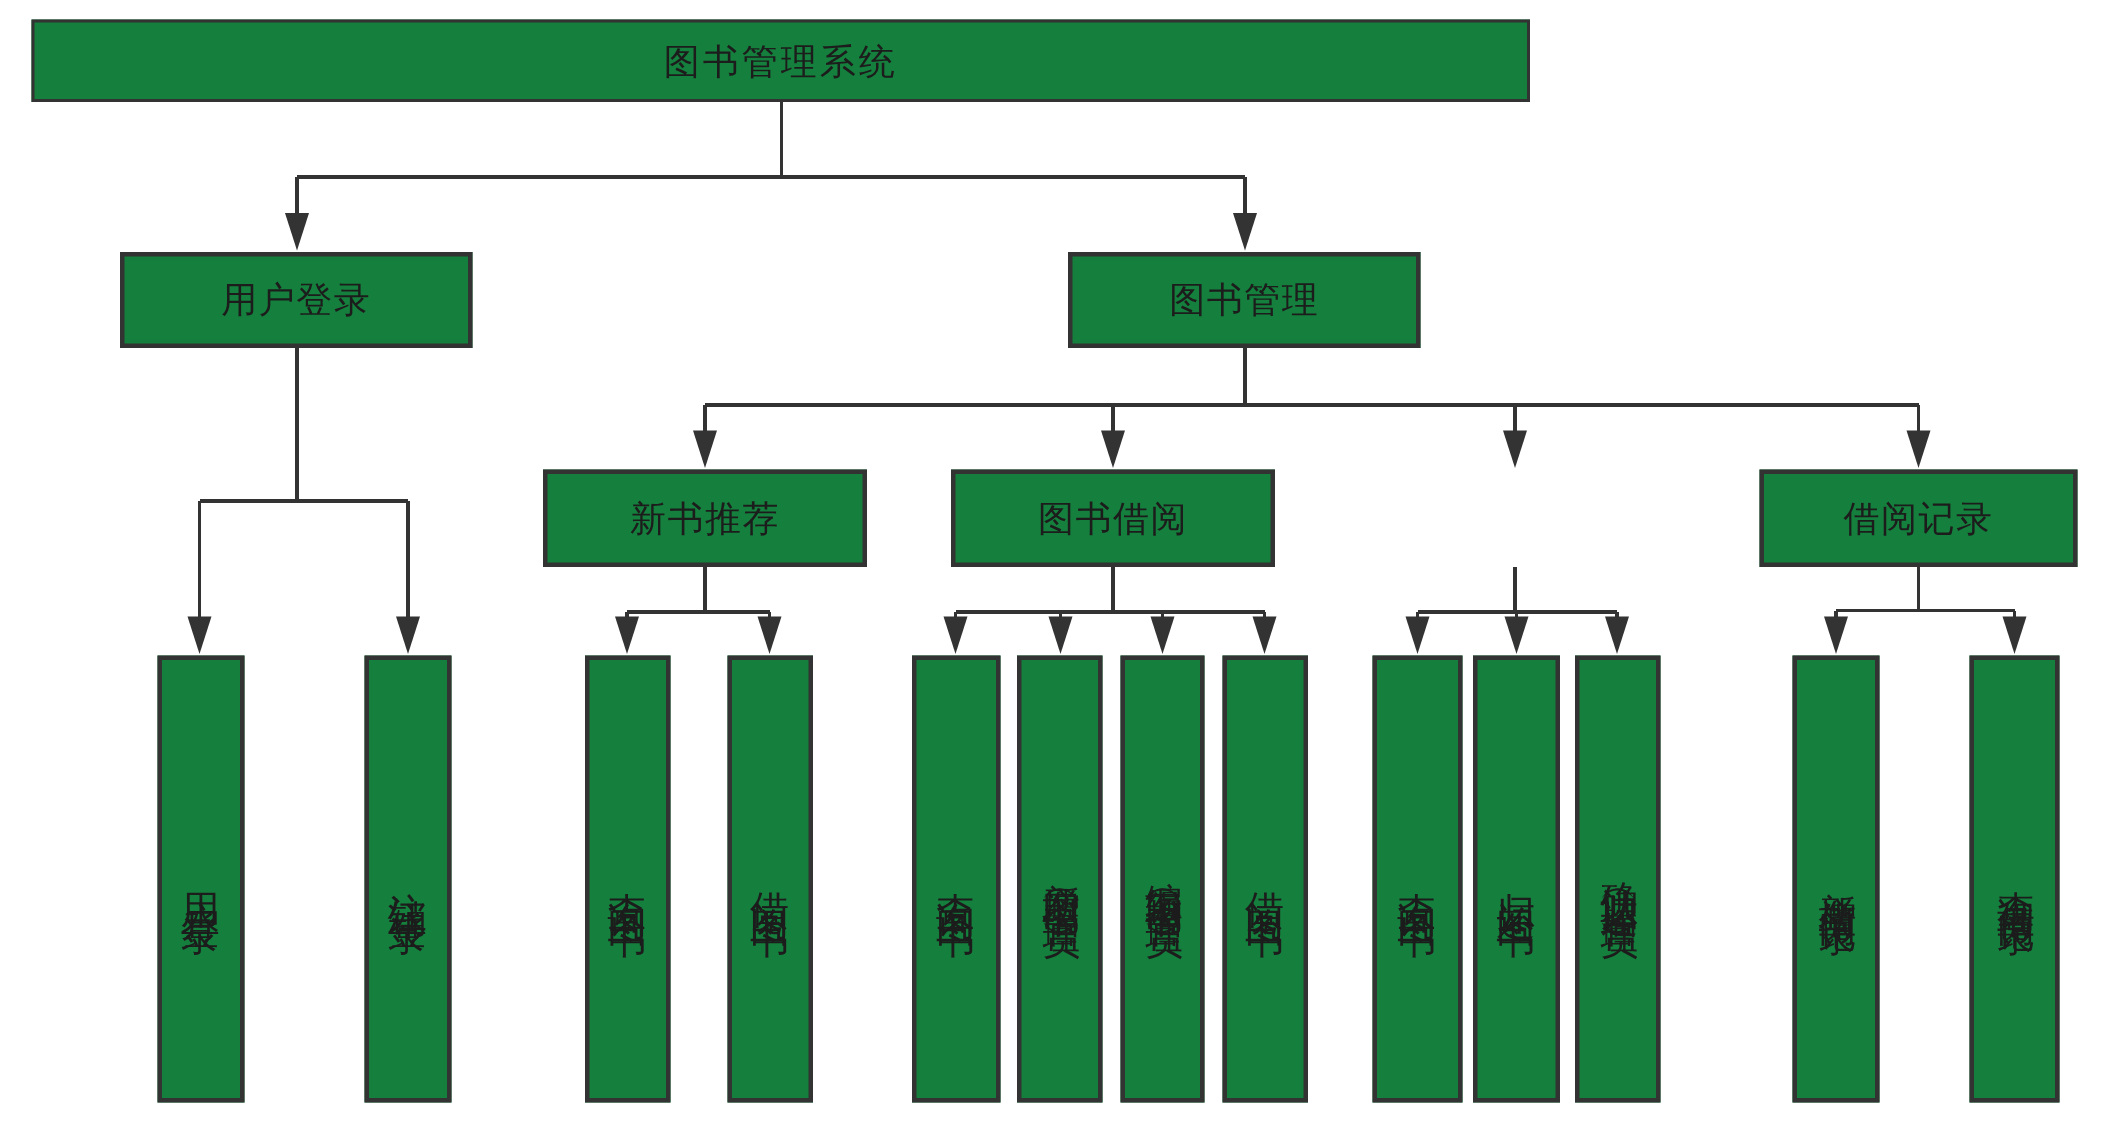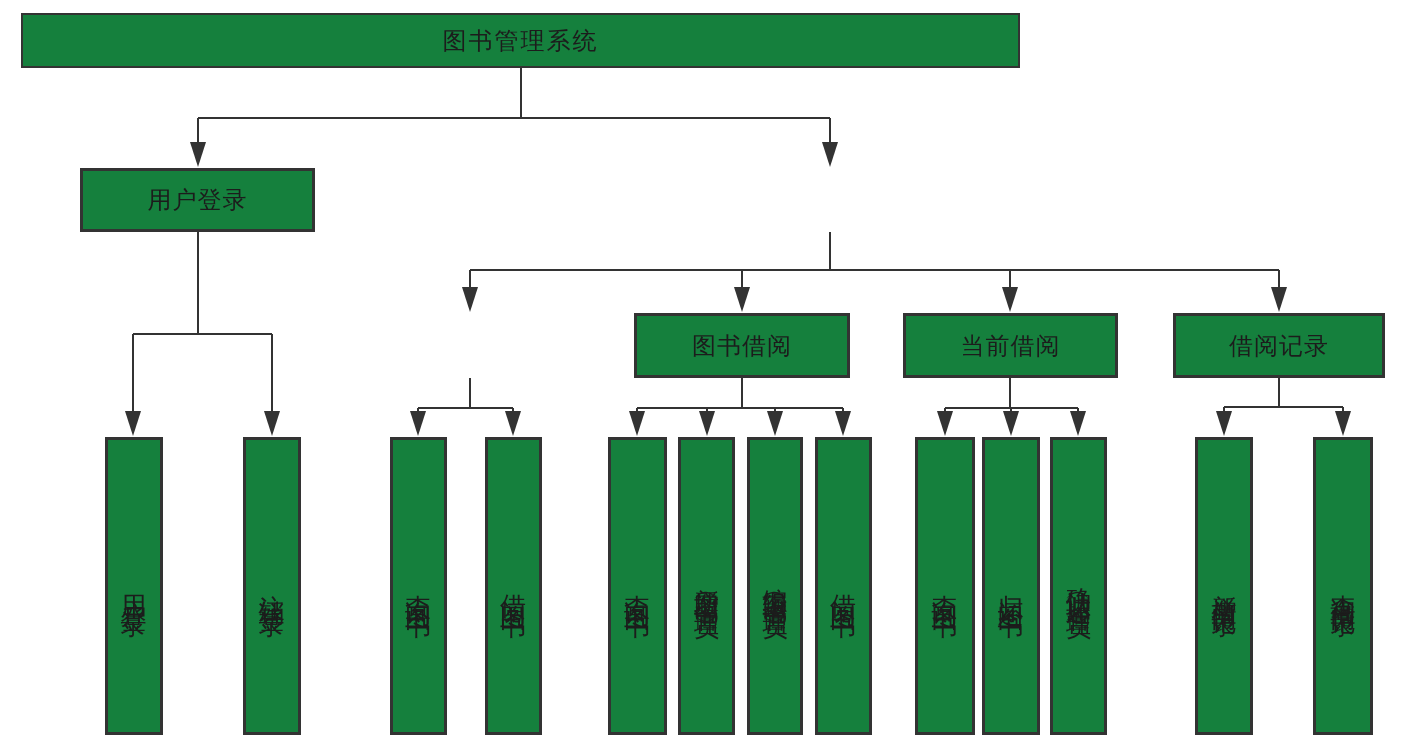--- a/index.html
+++ b/index.html
@@ -65,26 +65,29 @@
     </g>
   </svg>
 
   <div class="node h-node root-node" style="left:21px;top:13px;width:999px;height:55px;">
     <span>图书管理系统</span>
   </div>
 
   <div class="node h-node" style="left:80px;top:168px;width:235px;height:64px;">
     <span>用户登录</span>
   </div>
+  <div class="node h-node" style="left:712px;top:168px;width:235px;height:64px;">
+    <span>图书管理</span>
+  </div>
 
+  <div class="node h-node" style="left:362px;top:313px;width:216px;height:65px;">
+    <span>新书推荐</span>
+  </div>
   <div class="node h-node" style="left:634px;top:313px;width:216px;height:65px;justify-content:center;">
     <span>图书借阅</span>
-  </div>
-  <div class="node h-node" style="left:903px;top:313px;width:215px;height:65px;">
-    <span>当前借阅</span>
   </div>
   <div class="node h-node" style="left:1173px;top:313px;width:212px;height:65px;">
     <span>借阅记录</span>
   </div>
 
   <div class="node v-node" style="left:105px;top:437px;width:58px;height:298px;">
     <span>用户登录</span>
   </div>
   <div class="node v-node" style="left:243px;top:437px;width:58px;height:298px;">
     <span>注销登录</span>

